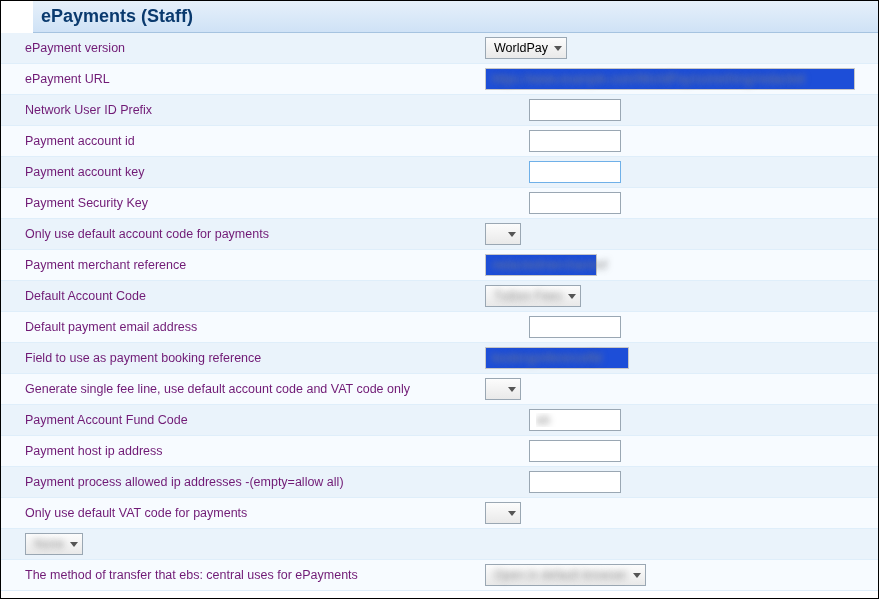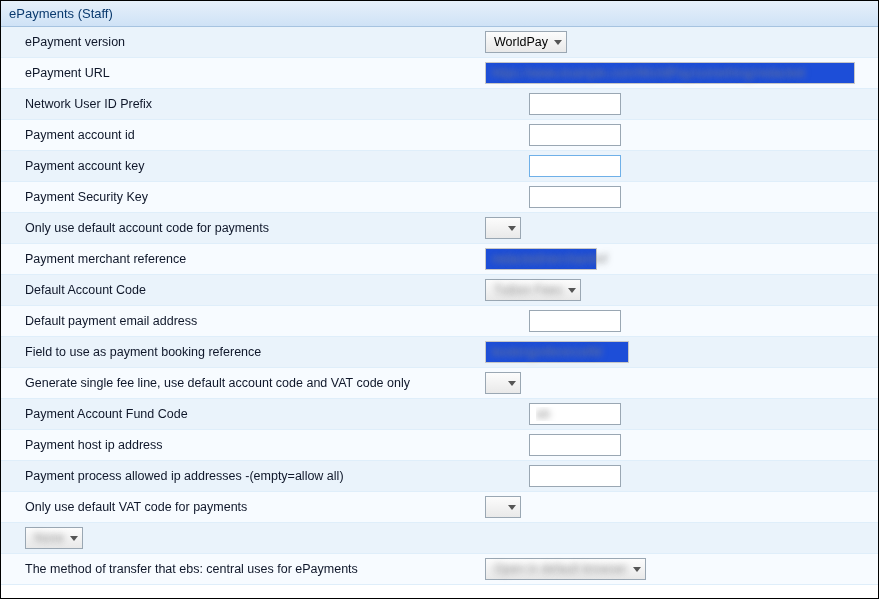--- a/index.html
+++ b/index.html
@@ -9,38 +9,39 @@
       background: #fff;
       width: 879px;
       height: 599px;
       border: 1px solid #000;
       overflow: hidden;
     }
     .panel-header {
       background: linear-gradient(#e6f0fa, #cfe2f6);
       border-bottom: 1px solid #a6c3e0;
       padding: 5px 8px;
-      font-weight: normal;
+      font-weight: bold;
       color: #0a3a6e;
-      font-size: 13px;
+      font-size: 18px;
+      margin-left: 32px;
     }
     .rows { }
     .row {
       display: flex;
       align-items: center;
       height: 31px;
       padding: 0 4px 0 24px;
       border-bottom: 1px solid #dfeefa;
       font-size: 12.5px;
     }
     .row:nth-child(odd)  { background: #eaf3fb; }
     .row:nth-child(even) { background: #f7fbff; }
     .row .label {
       flex: 0 0 460px;
-      color: #0f172a;
+      color: #701a75;
       white-space: nowrap;
       overflow: hidden;
       text-overflow: ellipsis;
     }
     .row .control {
       flex: 1;
       display: flex;
       align-items: center;
     }
     .textbox {

